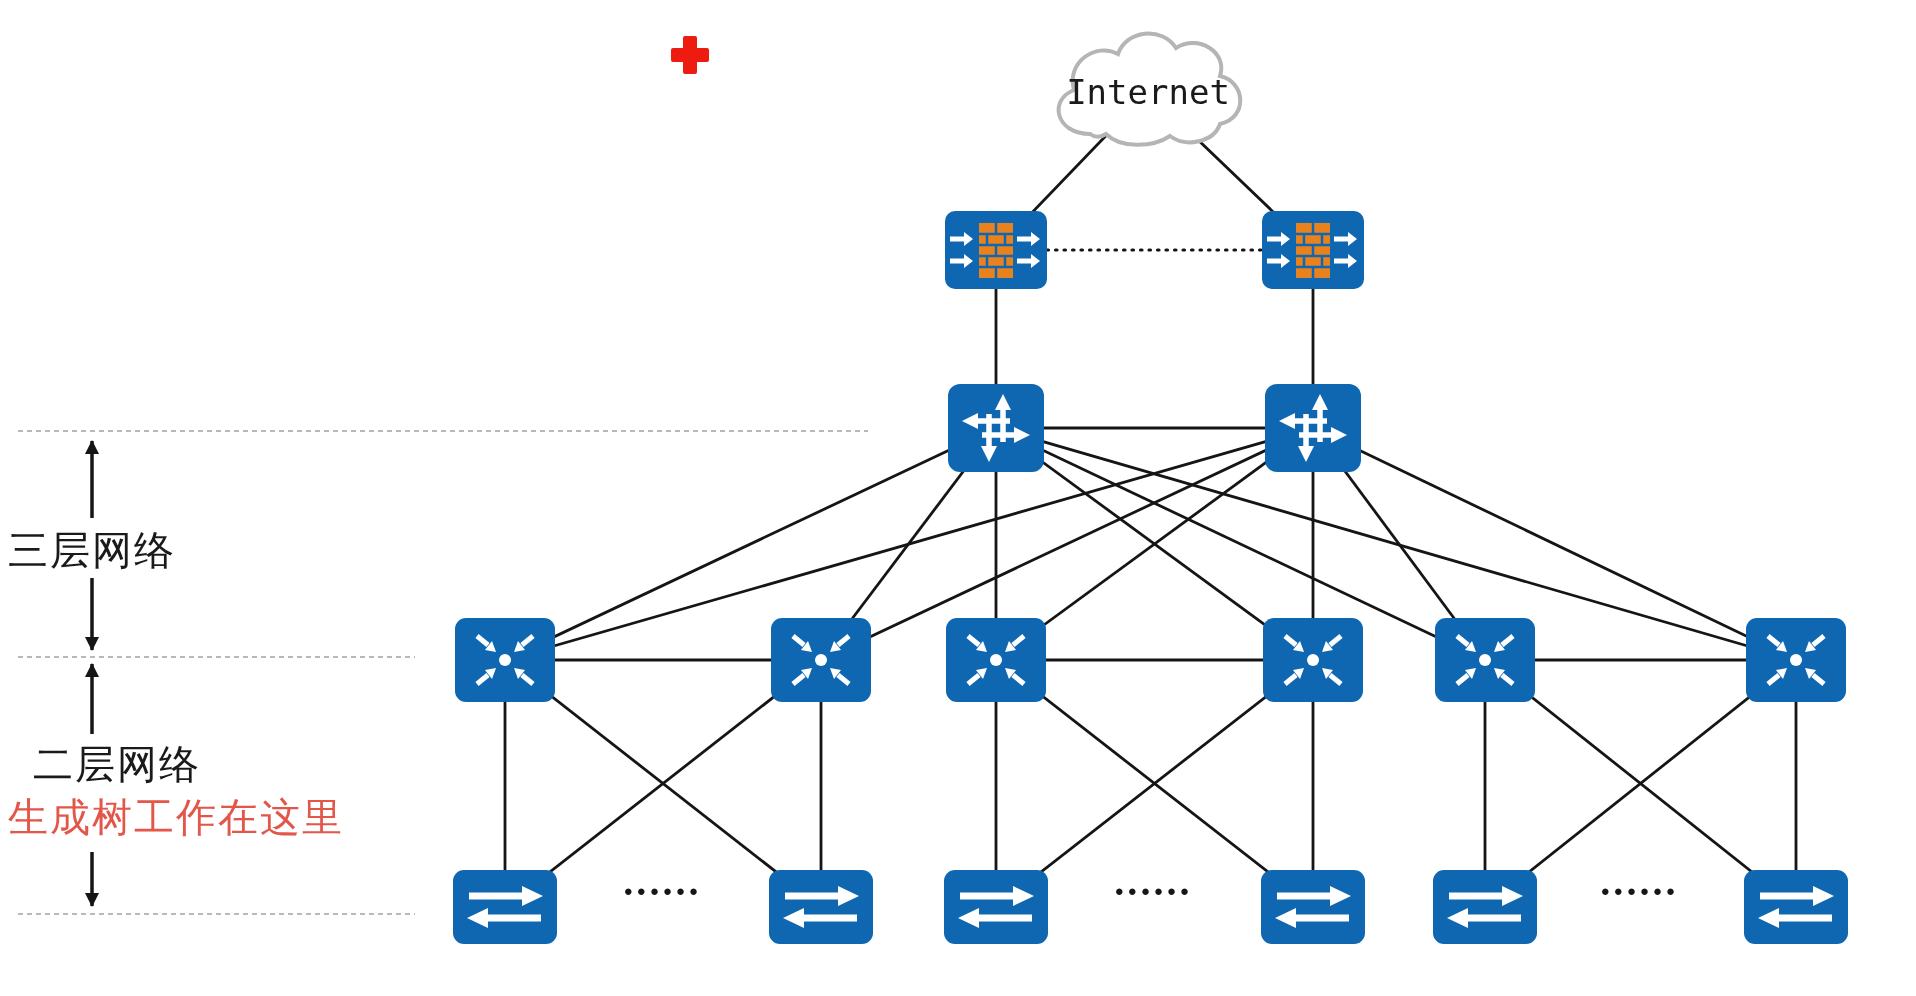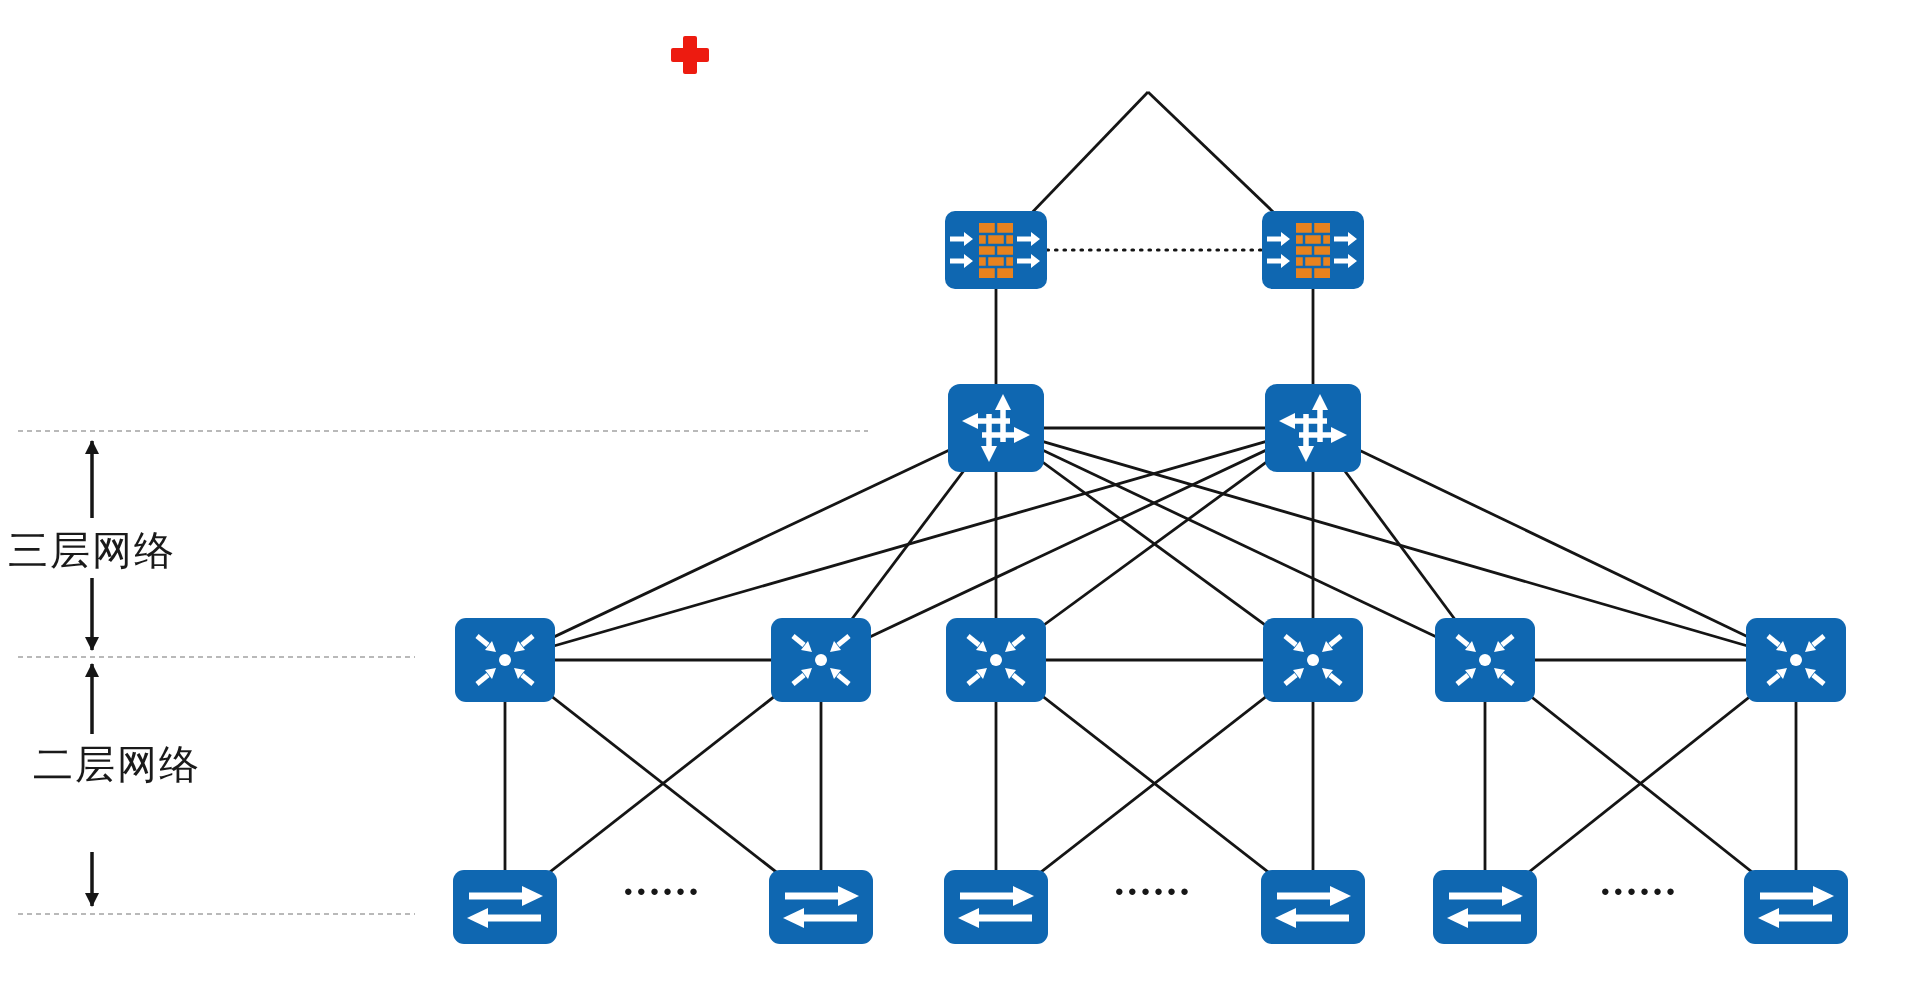--- a/index.html
+++ b/index.html
@@ -84,20 +84,26 @@
       </g>
     <g id="measure-group">
         <line x1="92" y1="518" x2="92" y2="441" class="marrow" marker-end="url(#arrow-black)"></line>
         <line x1="92" y1="578" x2="92" y2="650" class="marrow" marker-end="url(#arrow-black)"></line>
         <line x1="92" y1="734" x2="92" y2="664" class="marrow" marker-end="url(#arrow-black)"></line>
         <line x1="92" y1="852" x2="92" y2="906" class="marrow" marker-end="url(#arrow-black)"></line>
       </g>
   </svg>
 
   <div id="nodes-layer">
+      <div class="node" style="left: 1033px; top: 17px; width: 230px; height: 150px;">
+        <svg viewBox="-115 -75 230 150" width="230" height="150">
+    <path d="M -58,42 C -92,42 -100,8 -74,-2 C -82,-30 -52,-50 -30,-38 C -22,-62 14,-66 28,-44 C 50,-58 80,-40 72,-16 C 98,-10 100,26 72,32 C 66,50 38,56 22,44 C 4,56 -28,56 -42,42 C -48,46 -54,45 -58,42 Z" fill="#ffffff" stroke="#b5b5b5" stroke-width="4"></path>
+    <text x="0" y="12" text-anchor="middle" font-size="34" fill="#1a1a1a" style="font-family:'DejaVu Sans Mono',monospace">Internet</text>
+        </svg>
+      </div>
       <div class="node" style="left: 945px; top: 211px; width: 102px; height: 78px;">
         <svg viewBox="-51 -39 102 78" width="102" height="78">
     <rect x="-51" y="-39" width="102" height="78" rx="10" fill="#0f67b1"></rect>
     <rect x="-17" y="-27" width="34" height="55" fill="#e8821e"></rect>
     <g stroke="#0f67b1" stroke-width="2.5">
       <line x1="-17" y1="-16" x2="17" y2="-16"></line>
             <line x1="-17" y1="-5" x2="17" y2="-5"></line>
       <line x1="-17" y1="6" x2="17" y2="6"></line>
             <line x1="-17" y1="17" x2="17" y2="17"></line>
       <line x1="0" y1="-27" x2="0" y2="-16"></line>
@@ -334,20 +340,21 @@
     <line x1="-36" y1="-11" x2="17" y2="-11" stroke="#ffffff" stroke-width="7"></line>
     <polygon points="38,-11 17,-21 17,-1" fill="#ffffff"></polygon>
     <line x1="36" y1="11" x2="-17" y2="11" stroke="#ffffff" stroke-width="7"></line>
     <polygon points="-38,11 -17,1 -17,21" fill="#ffffff"></polygon>
         </svg>
       </div>
     </div>
 
   <div class="side-label l3">三层网络</div>
   <div class="side-label l2">二层网络</div>
+  <div class="side-label stp">生成树工作在这里</div>
 
   <div id="marker-cross" style="left: 670px; top: 35px;">
     <svg viewBox="-20 -20 40 40" width="40" height="40">
       <rect x="-7" y="-19" width="14" height="38" rx="2"></rect>
       <rect x="-19" y="-7" width="38" height="14" rx="2"></rect>
     </svg>
   </div>
 
 <div class="dots" style="left: 663px; top: 890px;">●●●●●●</div>
     <div class="dots" style="left: 1154px; top: 890px;">●●●●●●</div>

